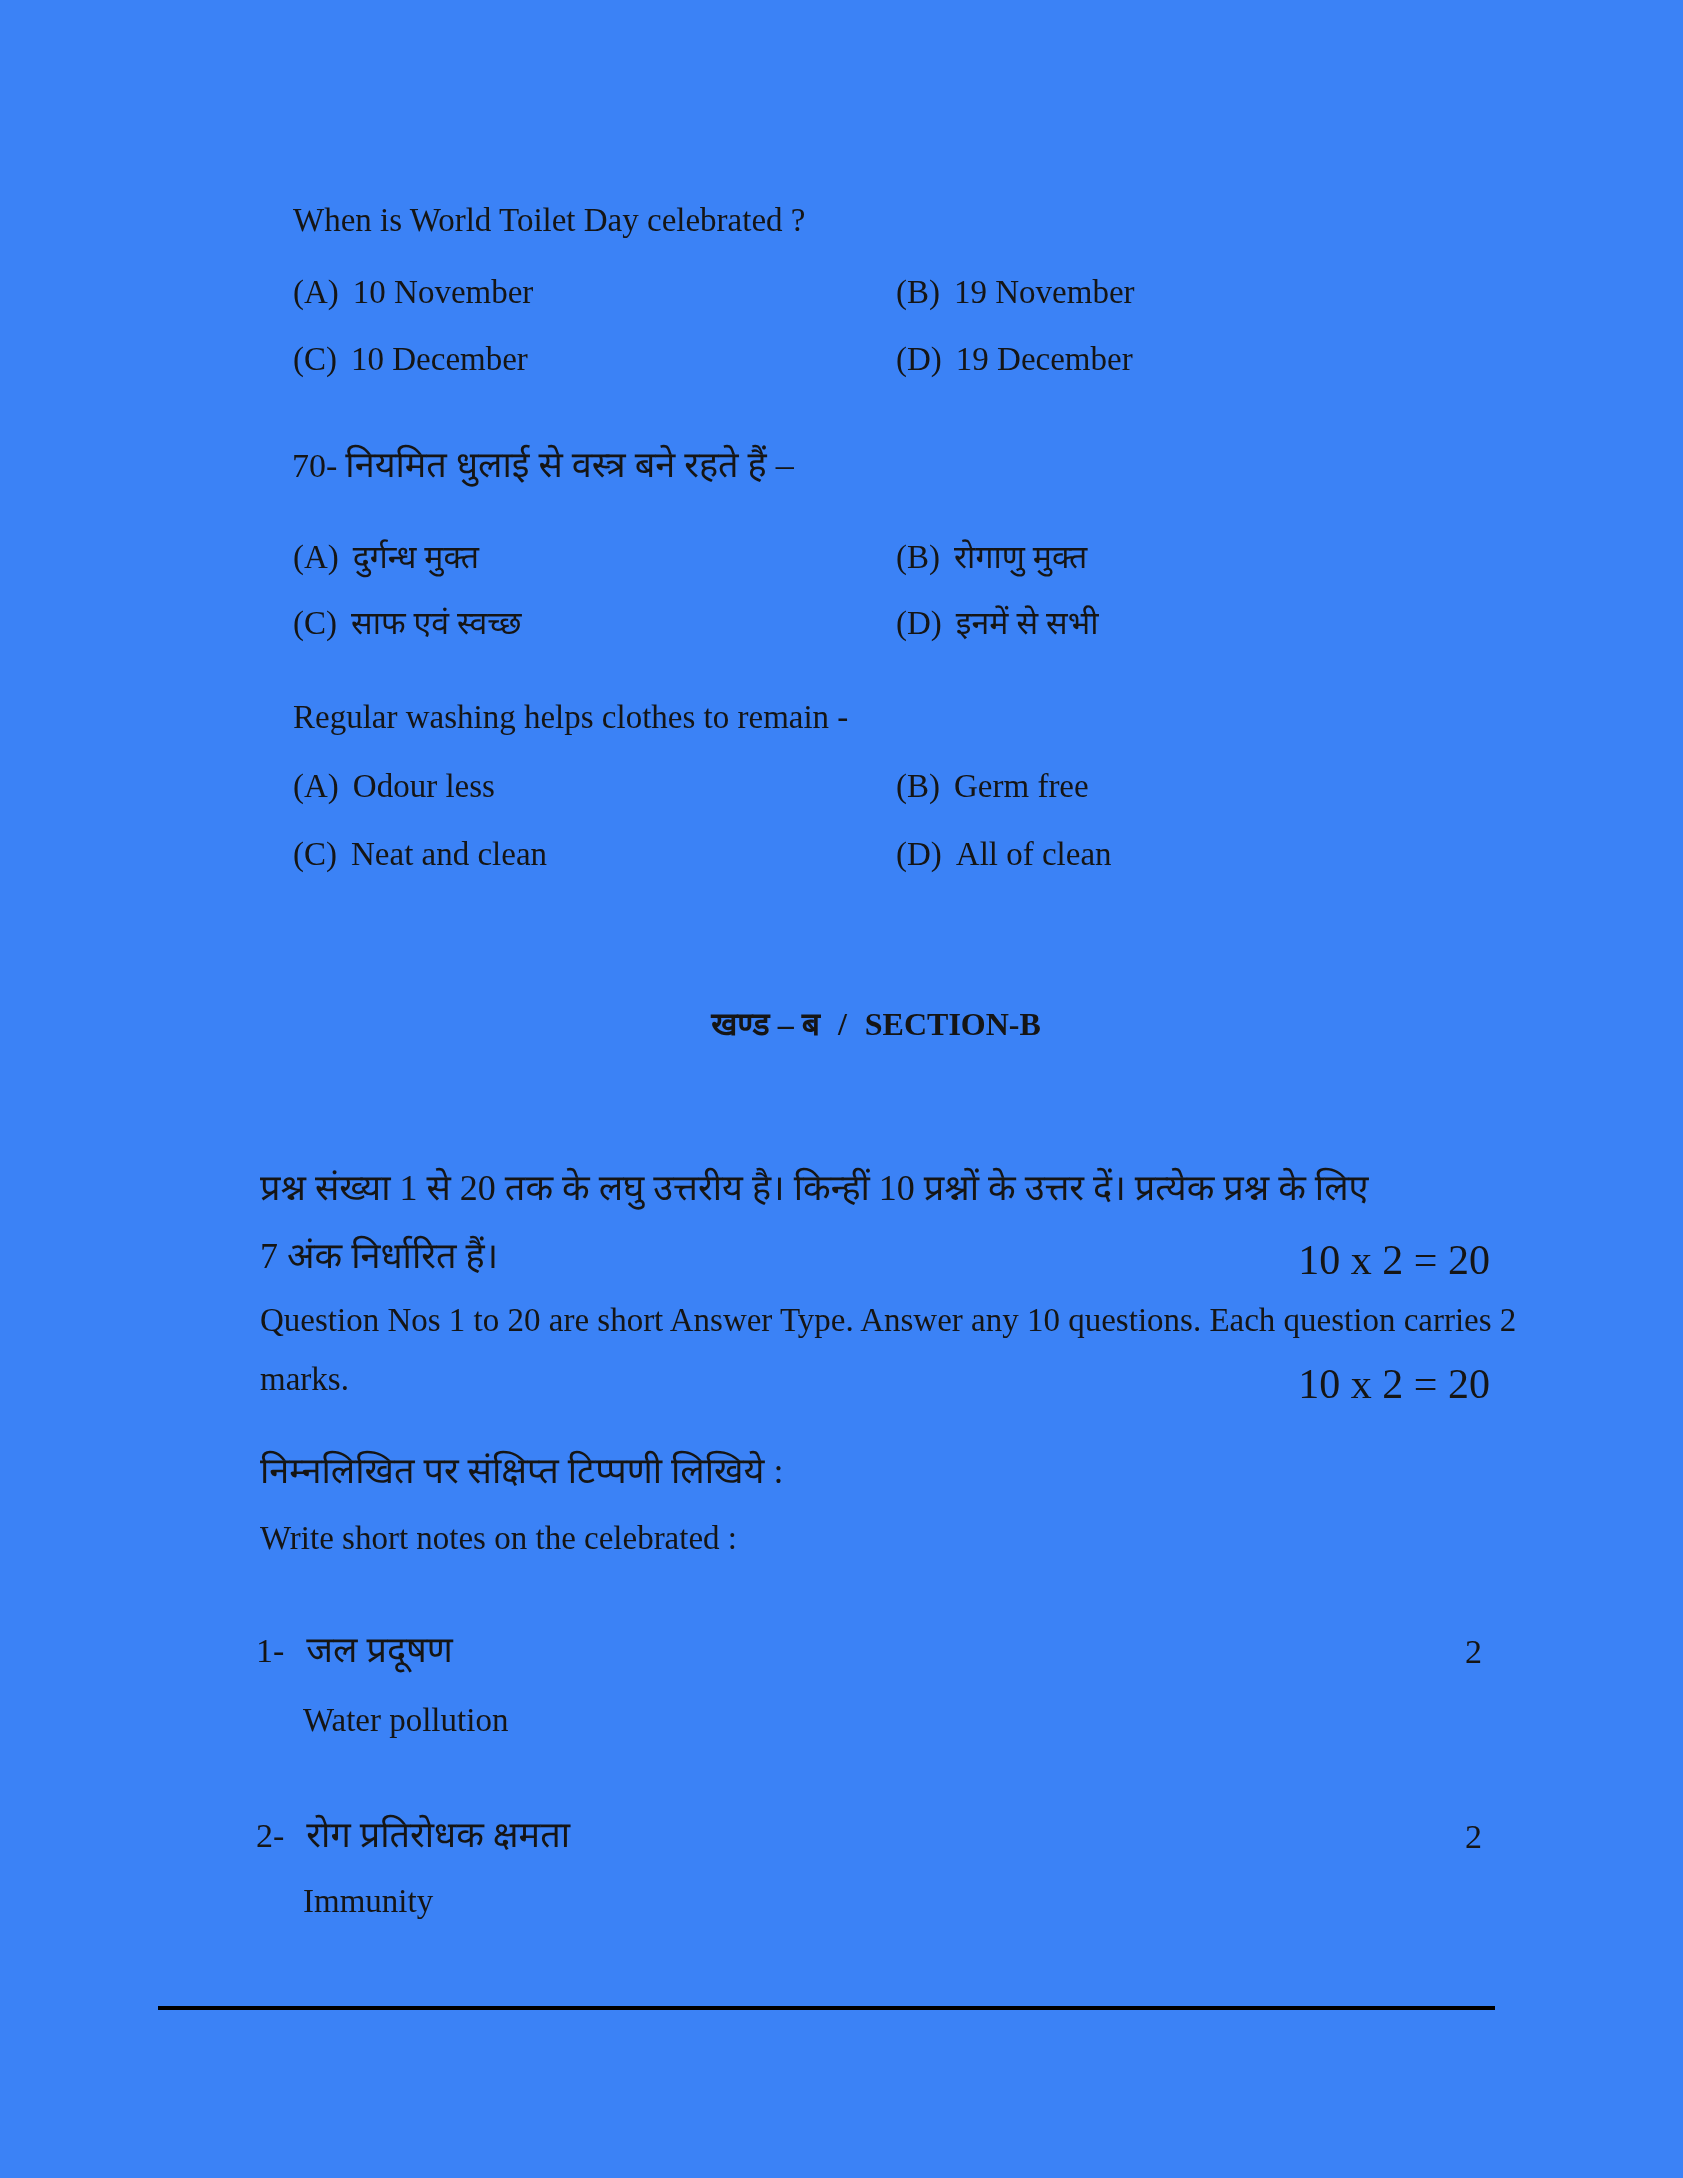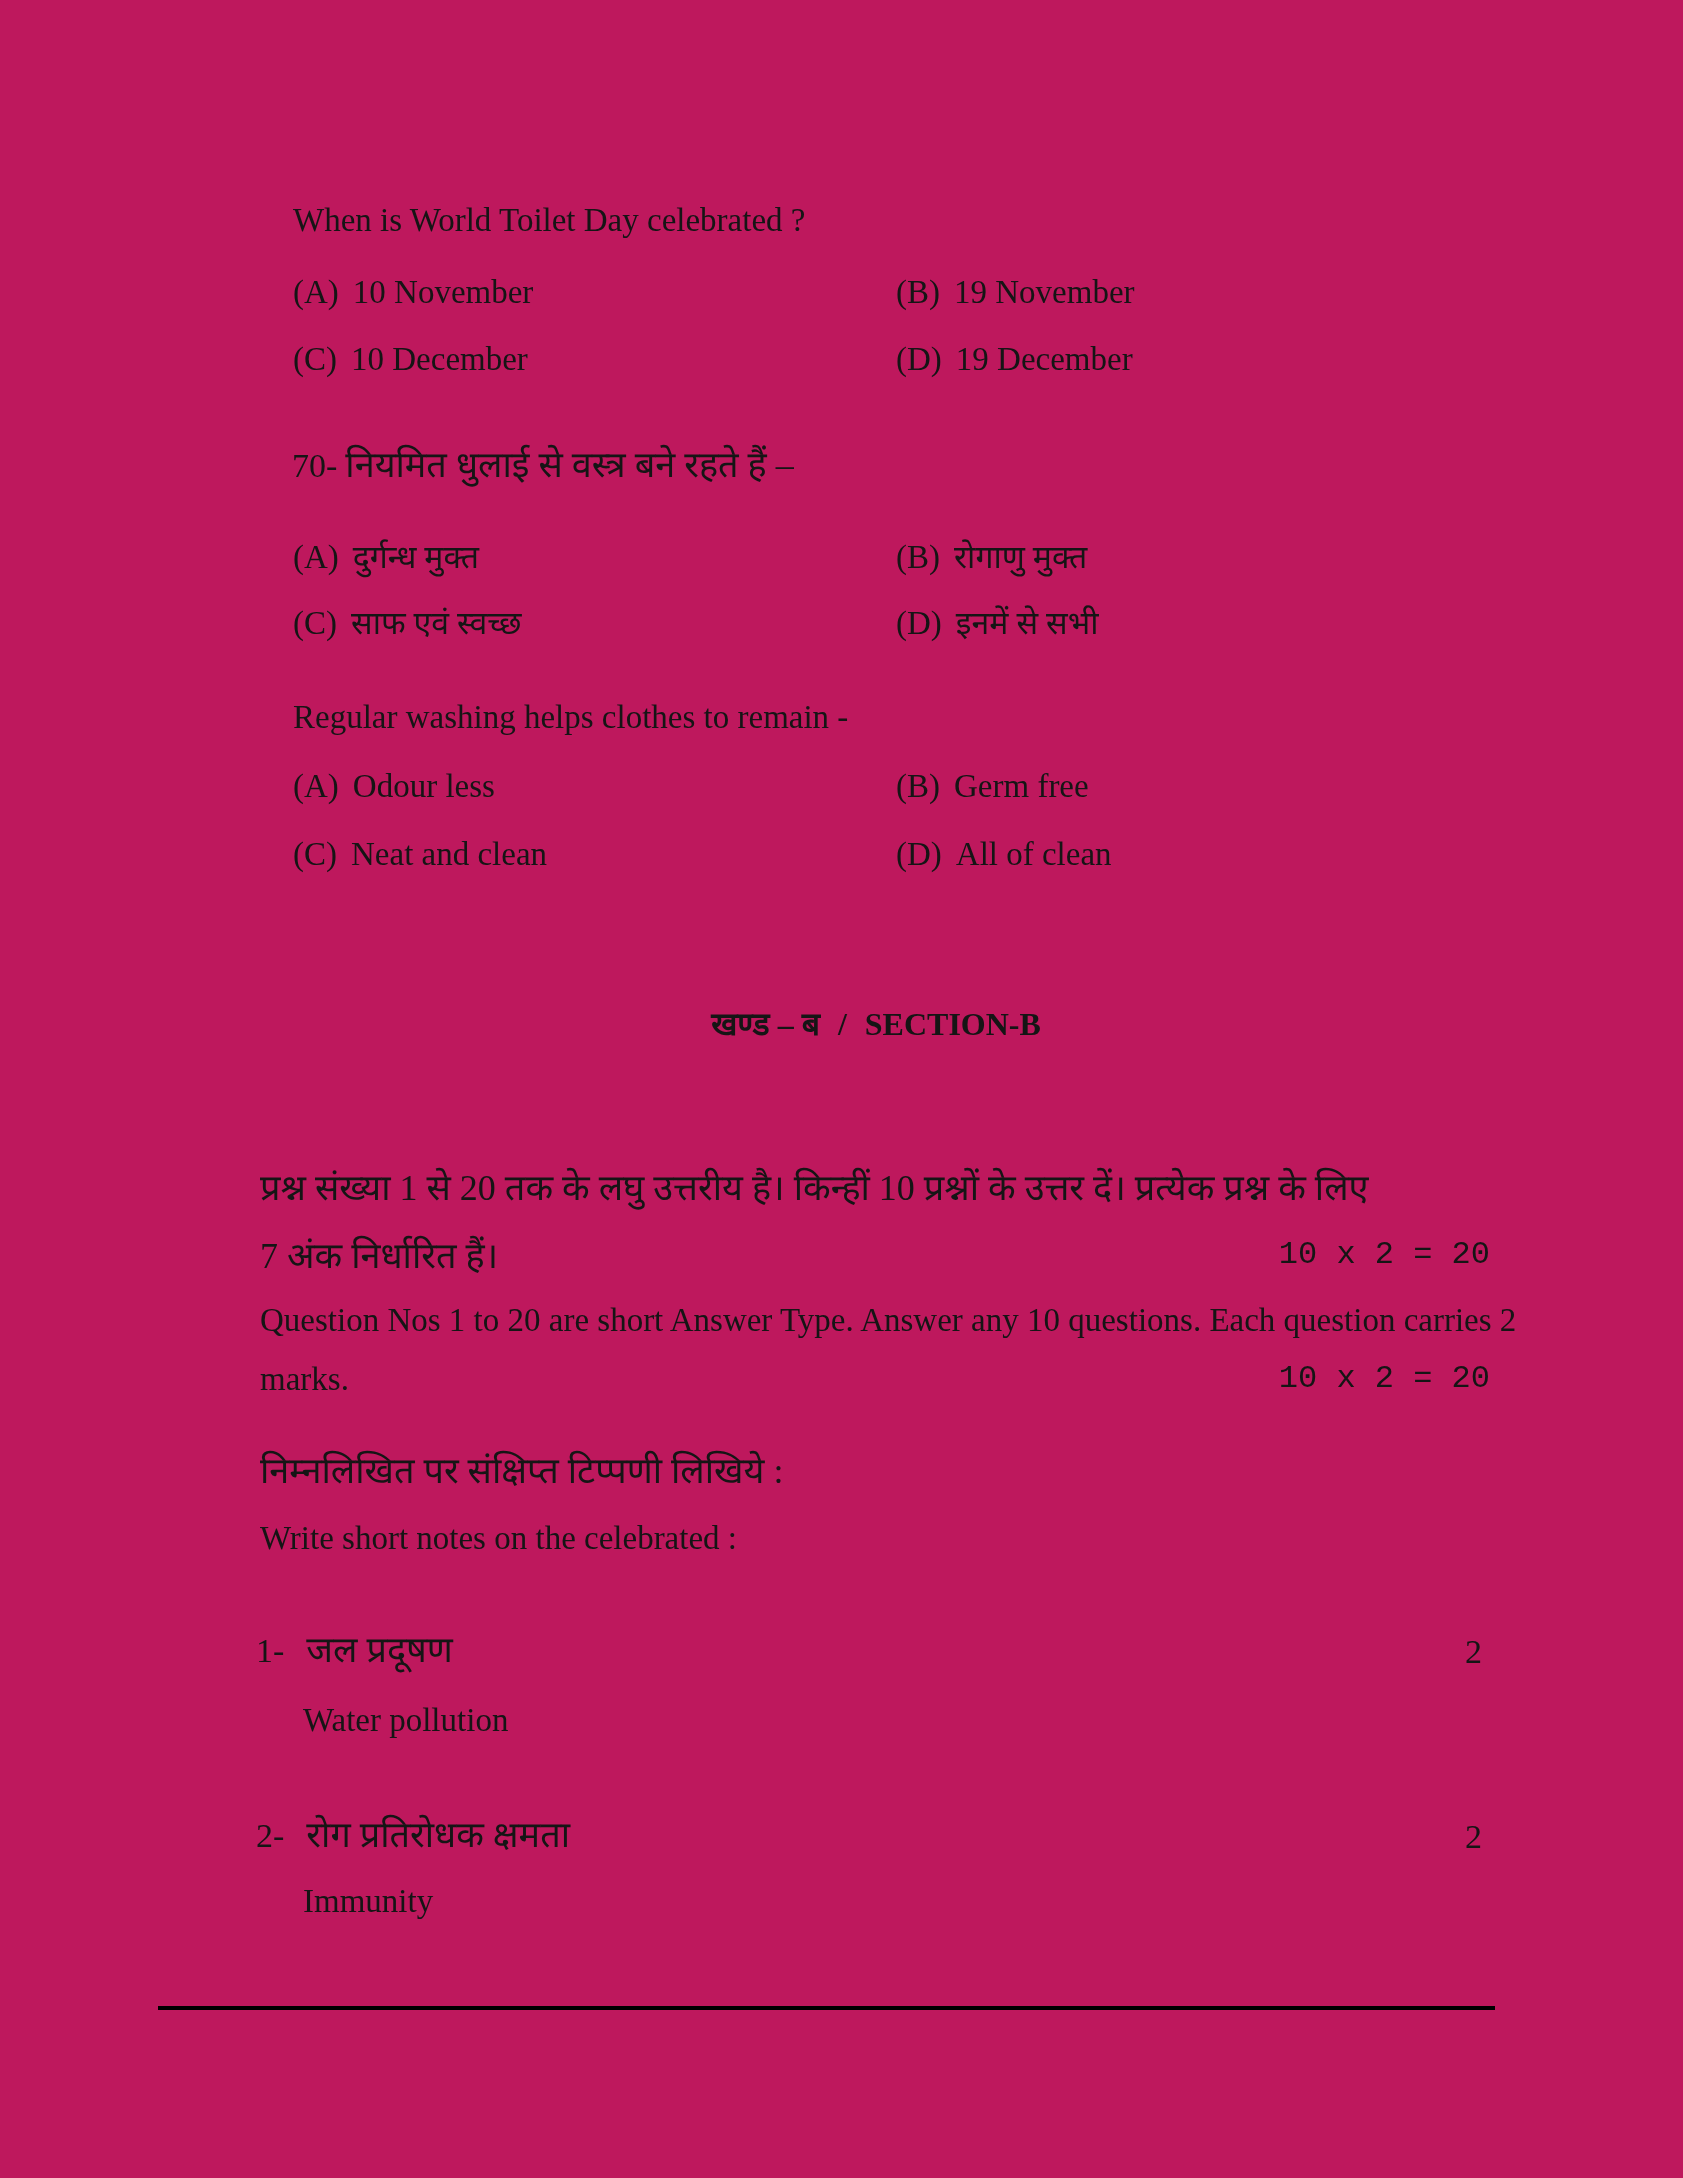--- a/index.html
+++ b/index.html
@@ -1,35 +1,35 @@
 <!DOCTYPE html>
 <html><head>
 <meta charset="utf-8">
 <style>
   html,body{margin:0;padding:0;background:#e8e8e8;}
   .page{
     position:relative;
     width:1683px;height:2178px;
-    background:#be185d;
+    background:#3b82f6;
     font-family:"Liberation Serif", serif;
     color:#151515;
     overflow:hidden;
   }
   .abs{position:absolute;white-space:nowrap;line-height:1.05;}
   .en{font-size:33px;}
   .hi{font-size:36px;}
   .q70num{font-size:34px;margin-right:8px;margin-left:32px;}
   .opt-label{display:inline-block;margin-right:14px;font-size:33px;}
   .opt-text-en{font-size:33px;}
   .opt-text-hi{font-size:32px;}
   .hdr{font-weight:bold;font-size:32px;}
   .hdr .sep{padding:0 18px;font-weight:bold;}
   .center-band{left:257px;width:1238px;text-align:center;}
   .instr-band{left:260px;width:1230px;}
-  .marks-right{position:absolute;right:0;top:0;font-size:32px;font-family:Liberation Mono, monospace;}
+  .marks-right{position:absolute;right:0;top:0;font-size:42px;}
   .item-num{font-size:34px;margin-right:22px;}
   .item-marks{position:absolute;right:4px;top:2px;font-size:34px;}
   .footer-line{position:absolute;left:158px;top:2006px;width:1337px;height:4px;background:#000;}
   .footer-text{
     position:absolute;left:158px;top:2020px;width:1324px;text-align:right;
     font-family:"Liberation Sans", sans-serif;font-size:29px;color:#000;
   }
   .footer-text b{font-weight:bold;}
 </style>
 </head>

